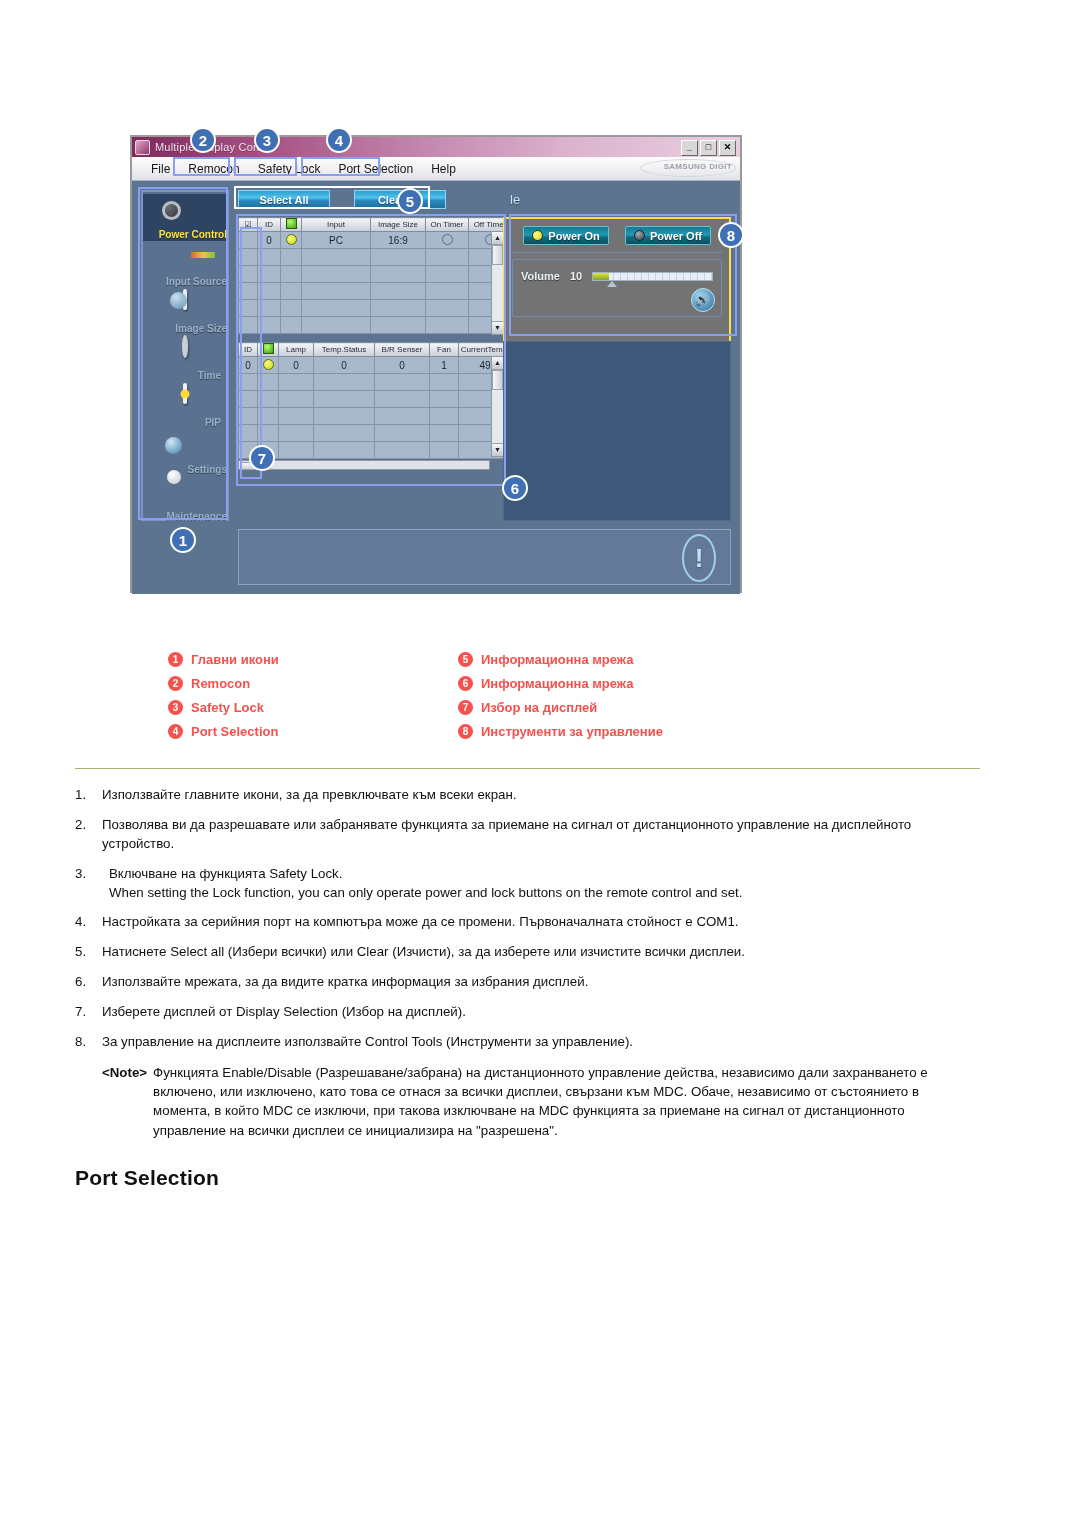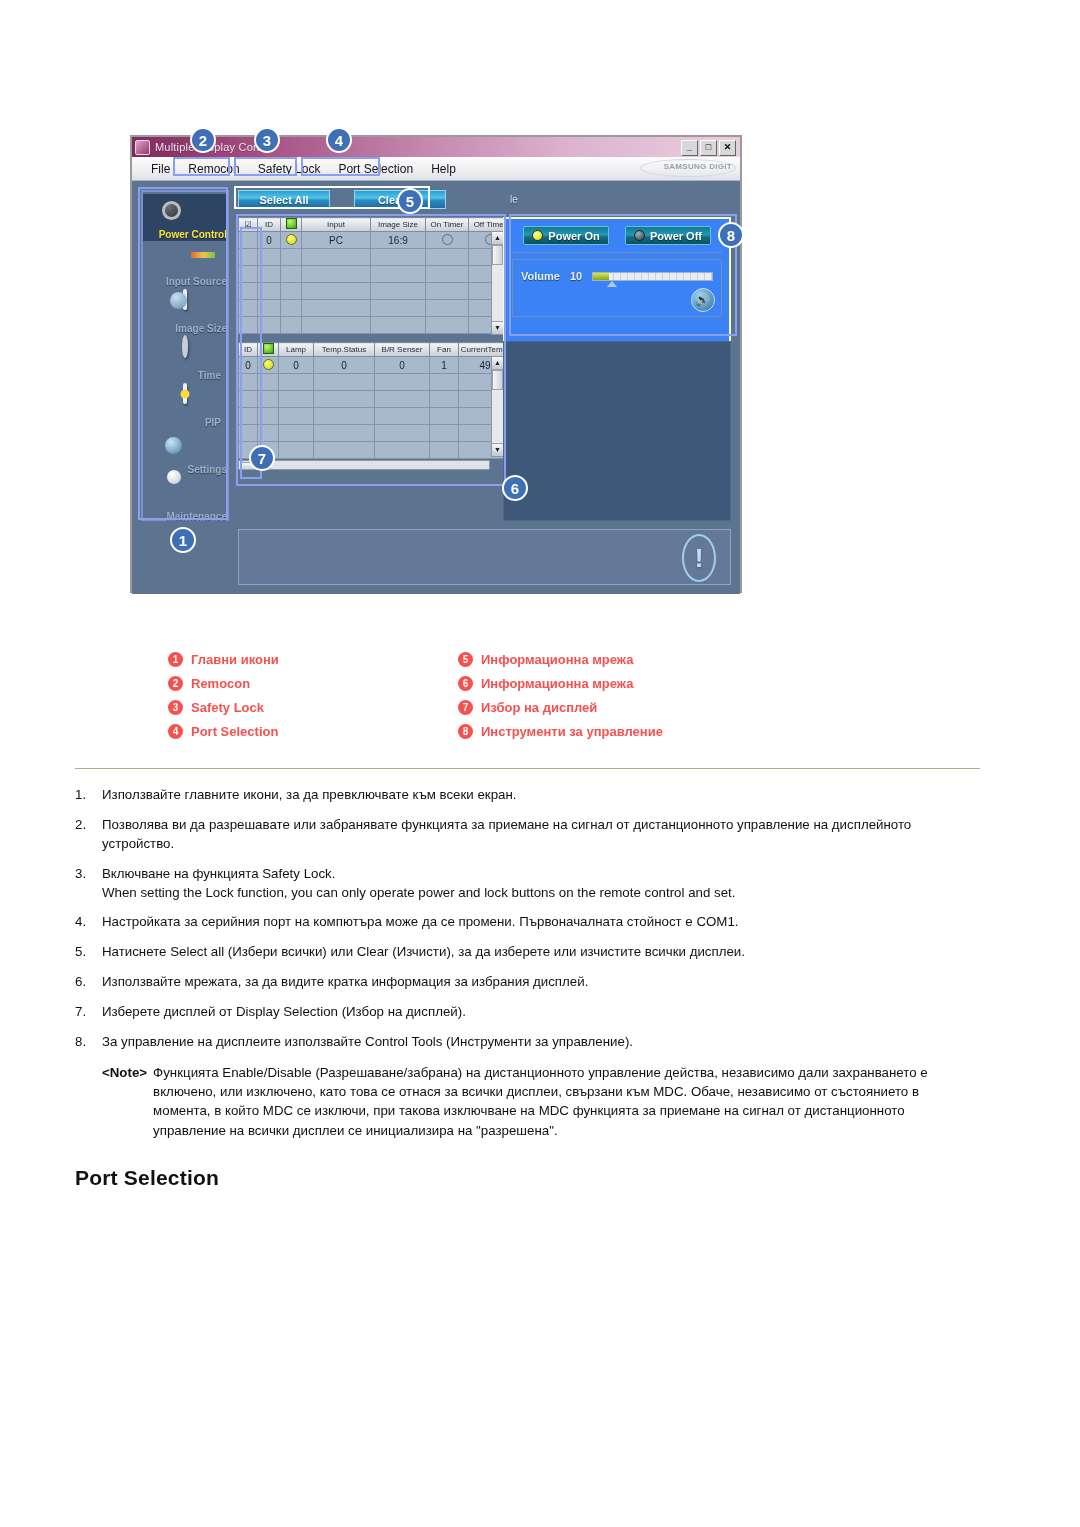--- a/index.html
+++ b/index.html
@@ -166,21 +166,21 @@
   .tealbtn {
     width: 92px; height: 19px;
     background: linear-gradient(to bottom,#2d9fd0 0%,#51c2ea 40%,#2a8cc0 55%,#1f6ea0 100%);
     border: 1px solid #8fd6f2;
     color: #ffffff; font-size: 11px; font-weight: bold;
     text-align: center; line-height: 18px;
     text-shadow: 0 1px 1px rgba(0,0,0,.45);
     box-sizing: border-box;
   }
   .ghost-label {
-    font-size: 10px; color: #cfe0f0; margin-left: 40px;
+    font-size: 13px; color: #cfe0f0; margin-left: 40px;
     text-shadow: 0 1px 1px rgba(0,0,0,.4);
   }
   .grid-area { position: absolute; left: 0; top: 27px; width: 268px; }
 
   .gtable {
     border-collapse: collapse;
     width: 252px;
     table-layout: fixed;
     background: #aebdd0;
   }
@@ -222,22 +222,22 @@
     height: 10px; background: #dfe3e9; border: 1px solid #8d96a3;
     margin-top: 1px; box-sizing: border-box; position: relative;
   }
   .hscroll:before{content:""; position:absolute; left:2px; top:1px; width:28px; height:6px;
     background: linear-gradient(to bottom,#f6f7f8,#cdd2d9); border:1px solid #9aa3af;}
 
   
   .ctrlpanel {
     position: absolute; right: 0; top: 27px;
     width: 228px; height: 149px;
-    background: #3b82f6;
-    border: 2px solid #fef9c3;
+    background: #737373;
+    border: 2px solid #fde047;
     box-sizing: border-box;
     padding: 7px;
   }
   .pwr-row { display:flex; gap: 16px; justify-content:center; }
   .pwrbtn {
     width: 86px; height: 19px;
     background: linear-gradient(to bottom,#16788f 0%,#1f9ab4 45%,#156b80 60%,#0d4f60 100%);
     border: 1px solid #5fc4d8;
     border-radius: 2px;
     display:flex; align-items:center; justify-content:center; gap:5px;
@@ -675,21 +675,21 @@
   <div class="step">
     <span class="step-n">1.</span>
     <span class="step-t">Използвайте главните икони, за да превключвате към всеки екран.</span>
   </div>
   <div class="step">
     <span class="step-n">2.</span>
     <span class="step-t">Позволява ви да разрешавате или забранявате функцията за приемане на сигнал от дистанционното управление на дисплейното устройство.</span>
   </div>
   <div class="step">
     <span class="step-n">3.</span>
-    <span class="step-t" style="white-space:pre-line;">Включване на функцията Safety Lock.
+    <span class="step-t" style="white-space:pre-line;margin-left:7px;">Включване на функцията Safety Lock.
 When setting the Lock function, you can only operate power and lock buttons on the remote control and set.</span>
   </div>
   <div class="step">
     <span class="step-n">4.</span>
     <span class="step-t">Настройката за серийния порт на компютъра може да се промени. Първоначалната стойност е COM1.</span>
   </div>
   <div class="step">
     <span class="step-n">5.</span>
     <span class="step-t">Натиснете Select all (Избери всички) или Clear (Изчисти), за да изберете или изчистите всички дисплеи.</span>
   </div>

